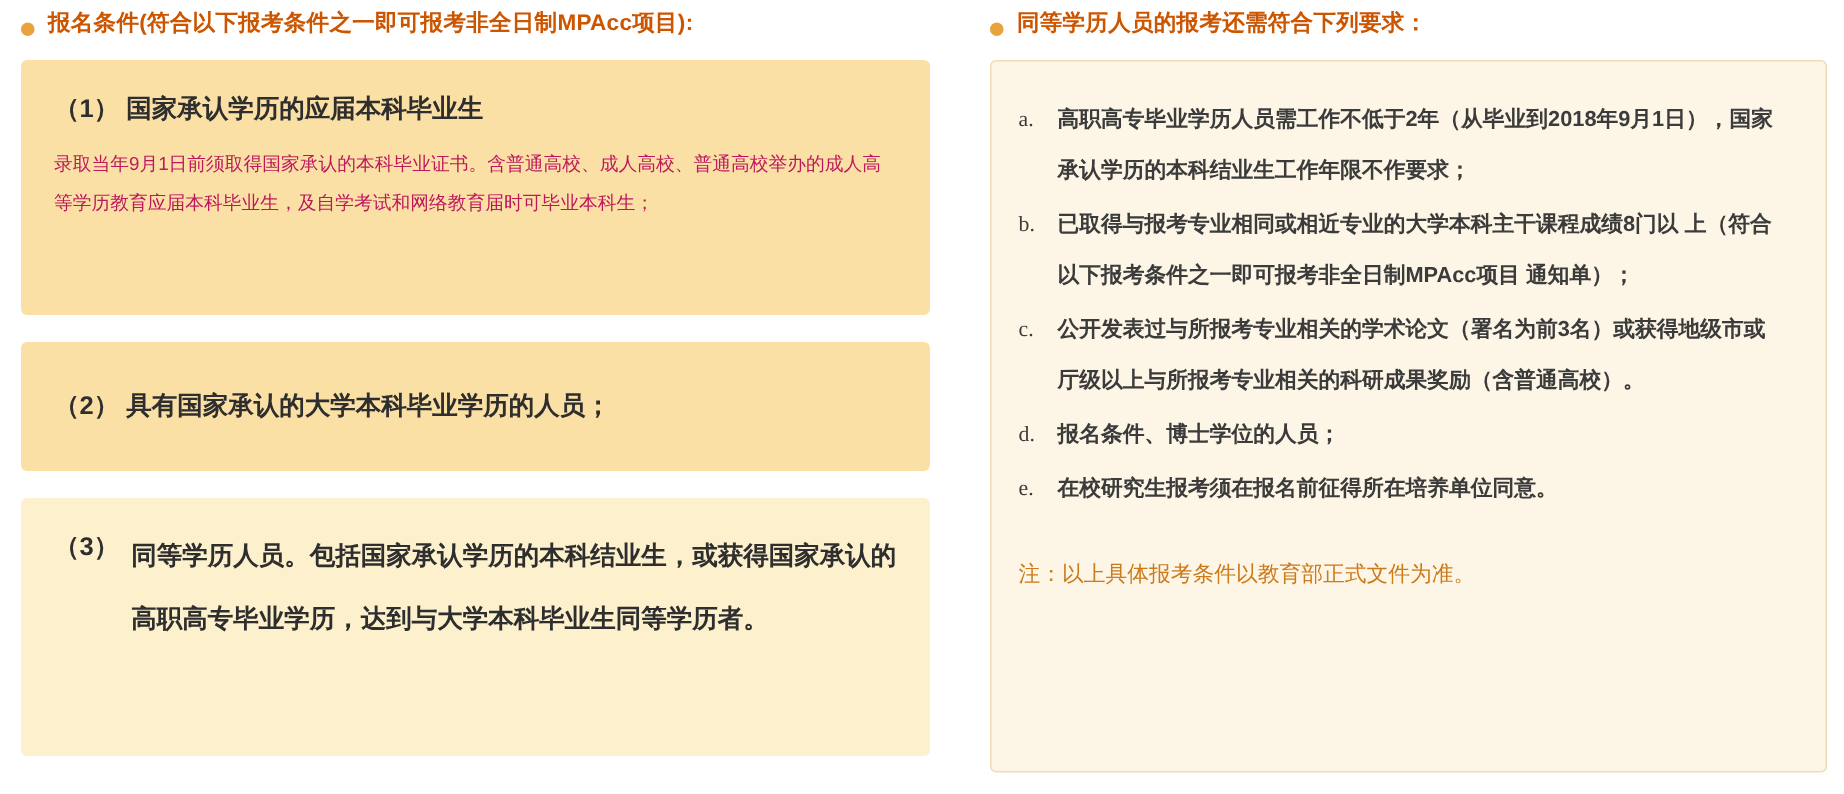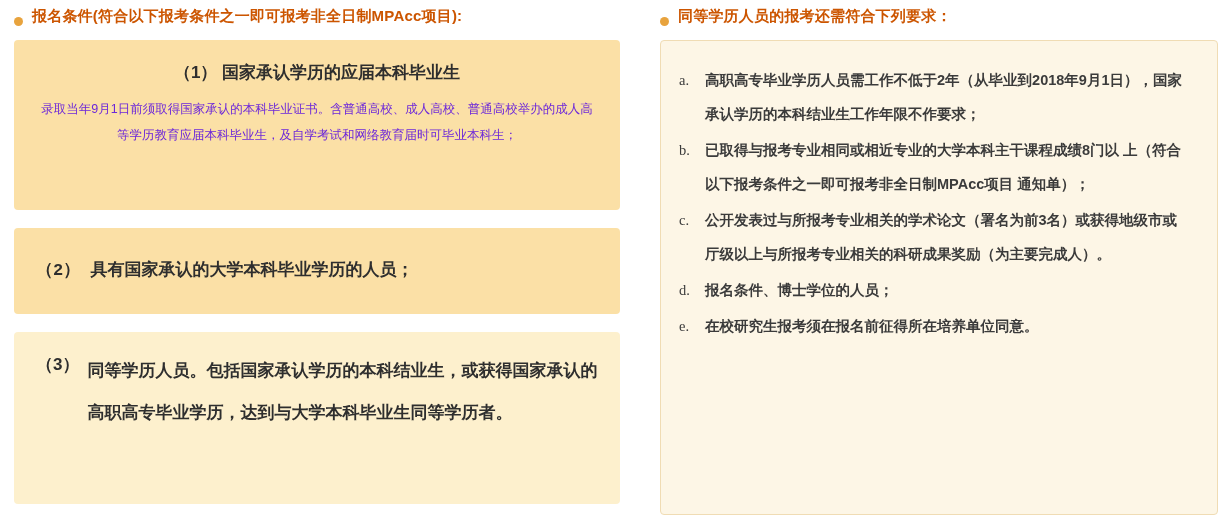--- a/index.html
+++ b/index.html
@@ -28,21 +28,21 @@
     padding: 6px 0 0 14px;
   }
   .col-right {
     width: 556px;
     padding: 6px 0 0 40px;
   }
 
   
   .heading {
     display: flex;
-    align-items: flex-end;
+    align-items: center;
     font-size: 15px;
     font-weight: bold;
     color: #c2410c;
     letter-spacing: 0.2px;
     margin-bottom: 14px;
   }
   .heading .bullet {
     width: 9px;
     height: 9px;
     border-radius: 50%;
@@ -57,46 +57,46 @@
   }
 
   
   .card {
     background: #fbe0a6;
     border-radius: 4px;
     padding: 18px 22px 18px 22px;
     box-sizing: border-box;
     margin-bottom: 18px;
   }
-  .card.c1 { background: #fbe0a6; min-height: 170px; text-align: center; }
+  .card.c1 { background: #fbe0a6; min-height: 170px; }
   .card.c2 { background: #fbe0a6; min-height: 86px; display:flex; align-items:center; }
   .card.c3 { background: #fdf0cd; min-height: 172px; }
 
   .card-title {
     font-size: 17px;
     font-weight: bold;
     color: #2e2e2e;
     line-height: 30px;
     margin: 0 0 8px 0;
   }
-  .card.c2 .card-title { margin: 0; font-family: Liberation Mono, monospace; }
+  .card.c2 .card-title { margin: 0; }
   .card.c3 .card-title {
     display: flex;
     align-items: flex-start;
   }
   .card.c3 .num {
     flex: 0 0 auto;
     margin-right: 8px;
   }
   .card.c3 .body3 {
     line-height: 42px;
   }
   .card-note {
     font-size: 12.5px;
-    color: #6d28d9;
+    color: #be185d;
     line-height: 26px;
   }
 
   
   .panel {
     background: #fdf6e6;
     border: 1px solid #f0dcb4;
     border-radius: 4px;
     box-sizing: border-box;
     width: 558px;
@@ -182,28 +182,29 @@
         <li>
           <span class="marker">a.</span>
           <span class="txt">高职高专毕业学历人员需工作不低于2年（从毕业到2018年9月1日），国家承认学历的本科结业生工作年限不作要求；</span>
         </li>
         <li>
           <span class="marker">b.</span>
           <span class="txt">已取得与报考专业相同或相近专业的大学本科主干课程成绩8门以 上（符合以下报考条件之一即可报考非全日制MPAcc项目 通知单）；</span>
         </li>
         <li>
           <span class="marker">c.</span>
-          <span class="txt">公开发表过与所报考专业相关的学术论文（署名为前3名）或获得地级市或厅级以上与所报考专业相关的科研成果奖励（为主要完成人）。</span>
+          <span class="txt">公开发表过与所报考专业相关的学术论文（署名为前3名）或获得地级市或厅级以上与所报考专业相关的科研成果奖励（含普通高校）。</span>
         </li>
         <li>
           <span class="marker">d.</span>
           <span class="txt">报名条件、博士学位的人员；</span>
         </li>
         <li>
           <span class="marker">e.</span>
           <span class="txt">在校研究生报考须在报名前征得所在培养单位同意。</span>
         </li>
       </ol>
+      <div class="footnote">注：以上具体报考条件以教育部正式文件为准。</div>
     </div>
 
   </div>
 
 </div>
 
 </body></html>

